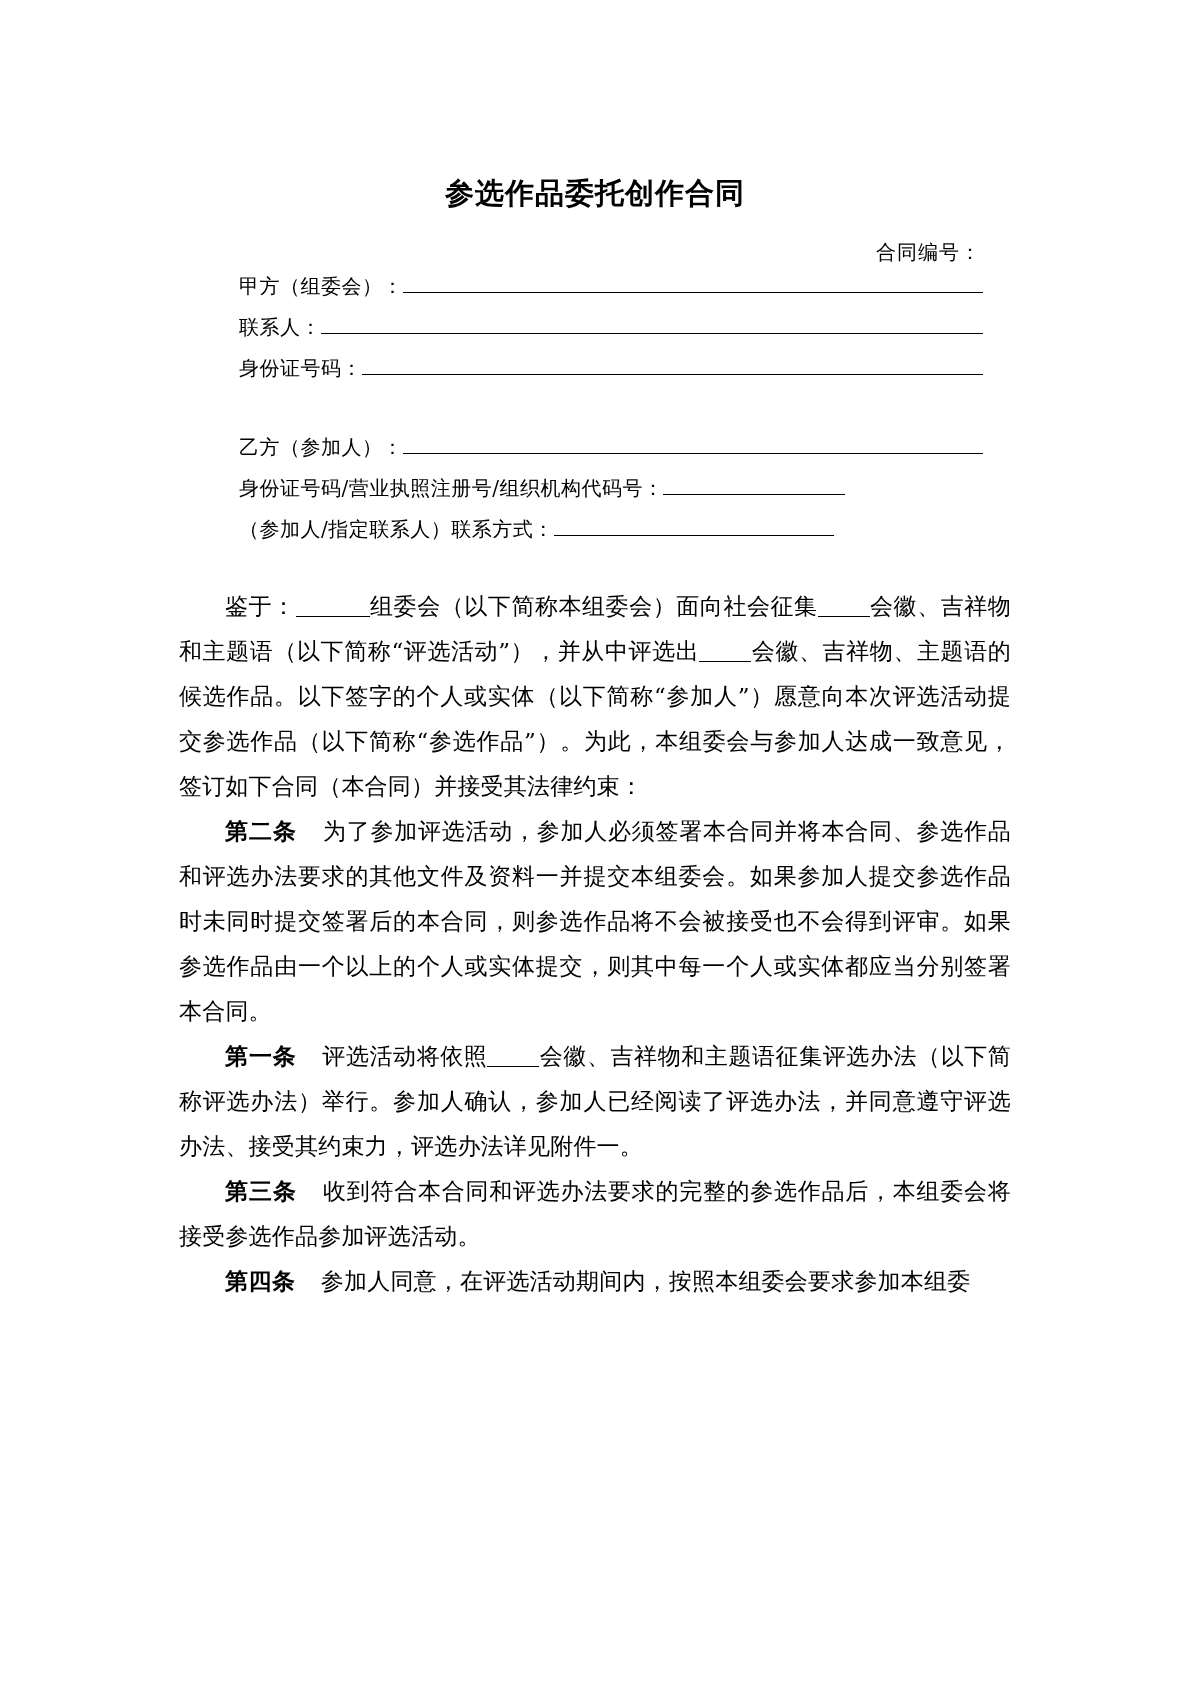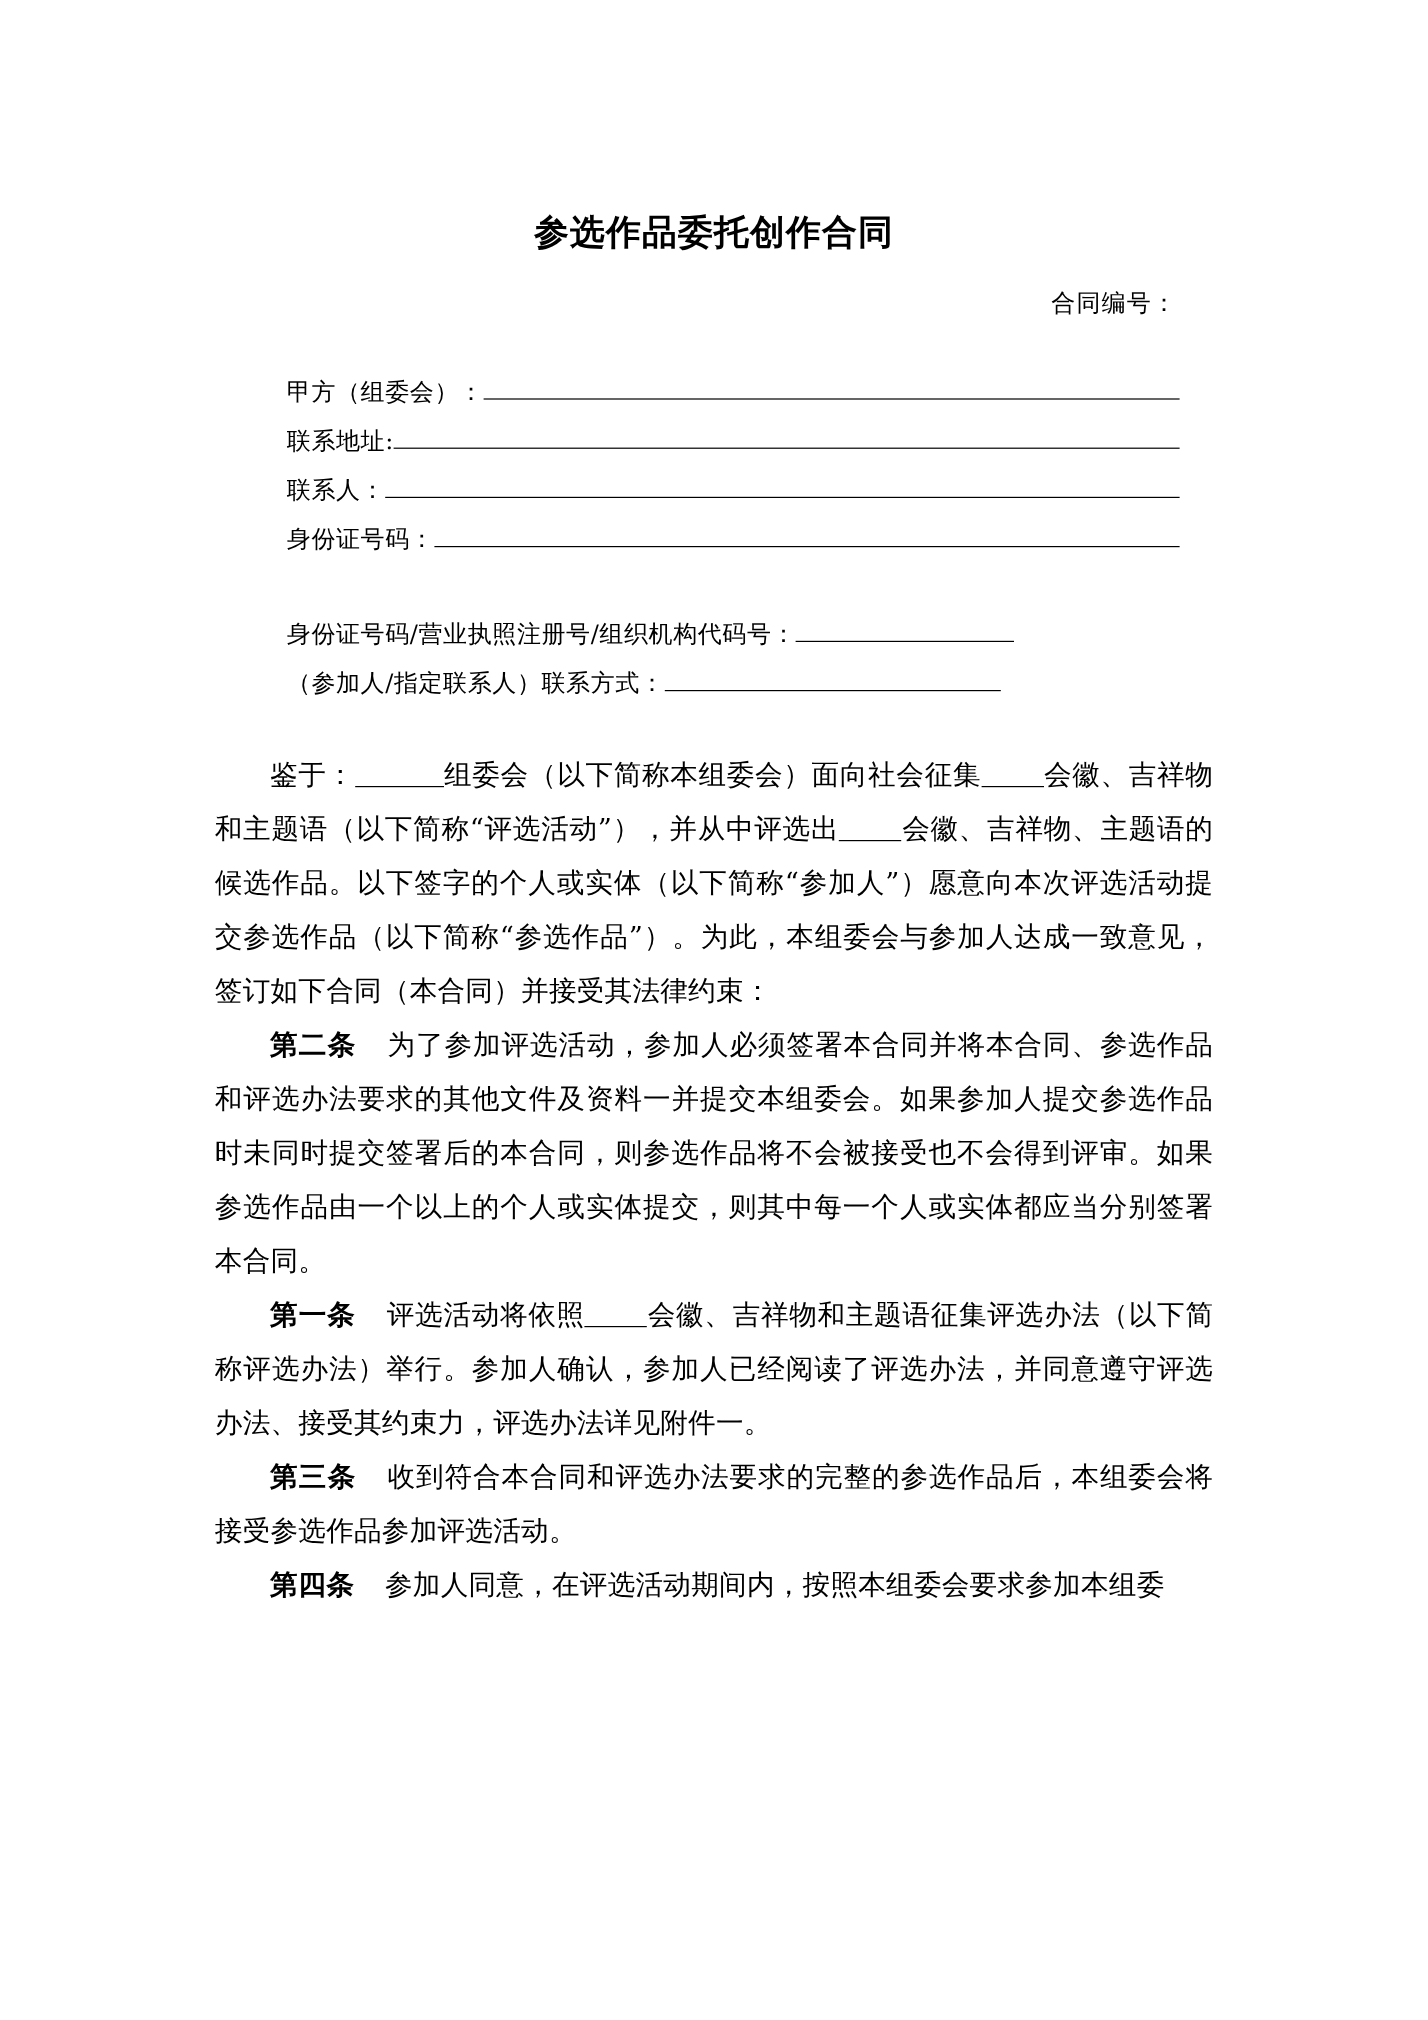--- a/index.html
+++ b/index.html
@@ -32,21 +32,20 @@
   }
   .contract-no {
     text-align: right;
     font-size: 20px;
     padding-right: 182px;
     padding-top: 28px;
     letter-spacing: 1px;
     padding-left: 36px;
   }
   .fields {
-    margin-top: 40px;
     padding-left: 212px;
     padding-right: 180px;
   }
   .field-row {
     font-size: 20px;
     line-height: 41px;
     white-space: nowrap;
     display: flex;
     align-items: baseline;
   }
@@ -101,37 +100,37 @@
 
   <div class="contract-no">合同编号：</div>
 
   <div class="fields">
 
     <div class="field-row">
       <span class="field-label">甲方（组委会）：</span>
       <span class="field-blank blank-grow"></span>
     </div>
 
-    <div class="field-row">
-      <span class="field-label">联系地址:</span>
-      <span class="field-blank blank-grow"></span>
-    </div>
 
     <div class="field-row">
       <span class="field-label">联系人：</span>
       <span class="field-blank blank-grow"></span>
     </div>
 
     <div class="field-row">
       <span class="field-label">身份证号码：</span>
       <span class="field-blank blank-grow"></span>
     </div>
 
     <div class="gap-block"></div>
 
+    <div class="field-row">
+      <span class="field-label">乙方（参加人）：</span>
+      <span class="field-blank blank-grow"></span>
+    </div>
 
 
     <div class="field-row">
       <span class="field-label">身份证号码/营业执照注册号/组织机构代码号：</span>
       <span class="field-blank blank-fixed-1"></span>
     </div>
 
     <div class="field-row">
       <span class="field-label">（参加人/指定联系人）联系方式：</span>
       <span class="field-blank blank-fixed-2"></span>

